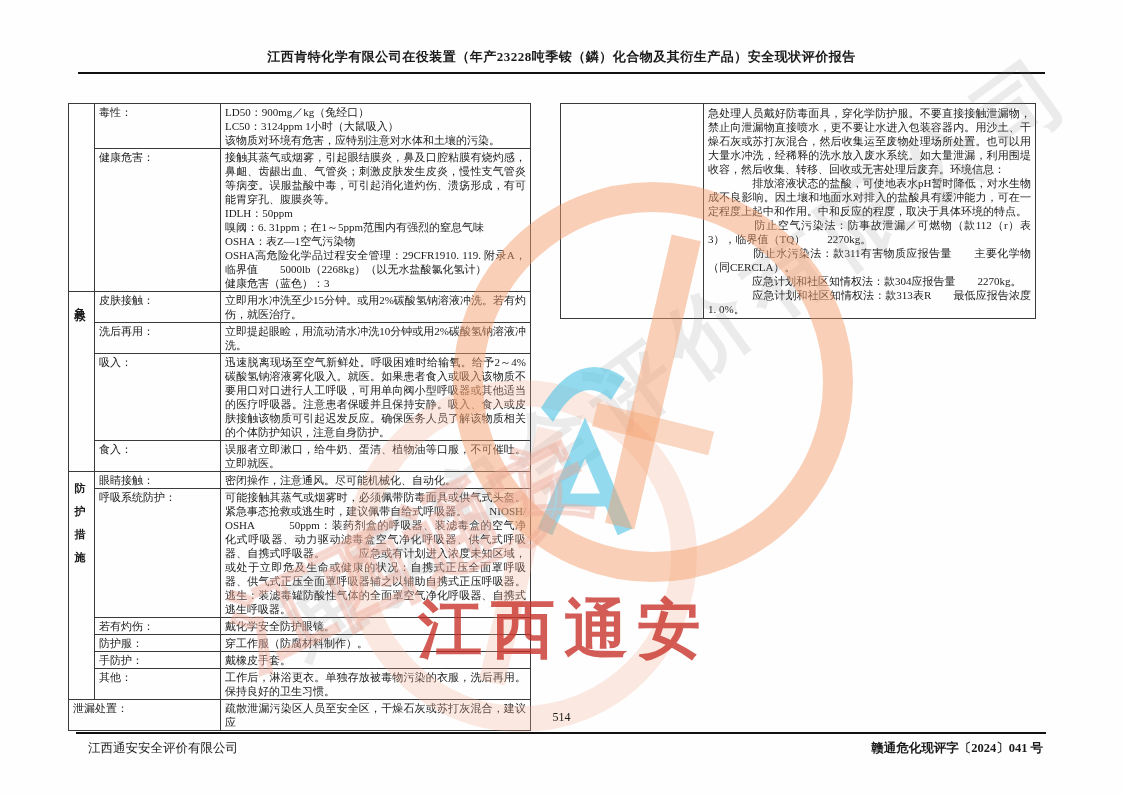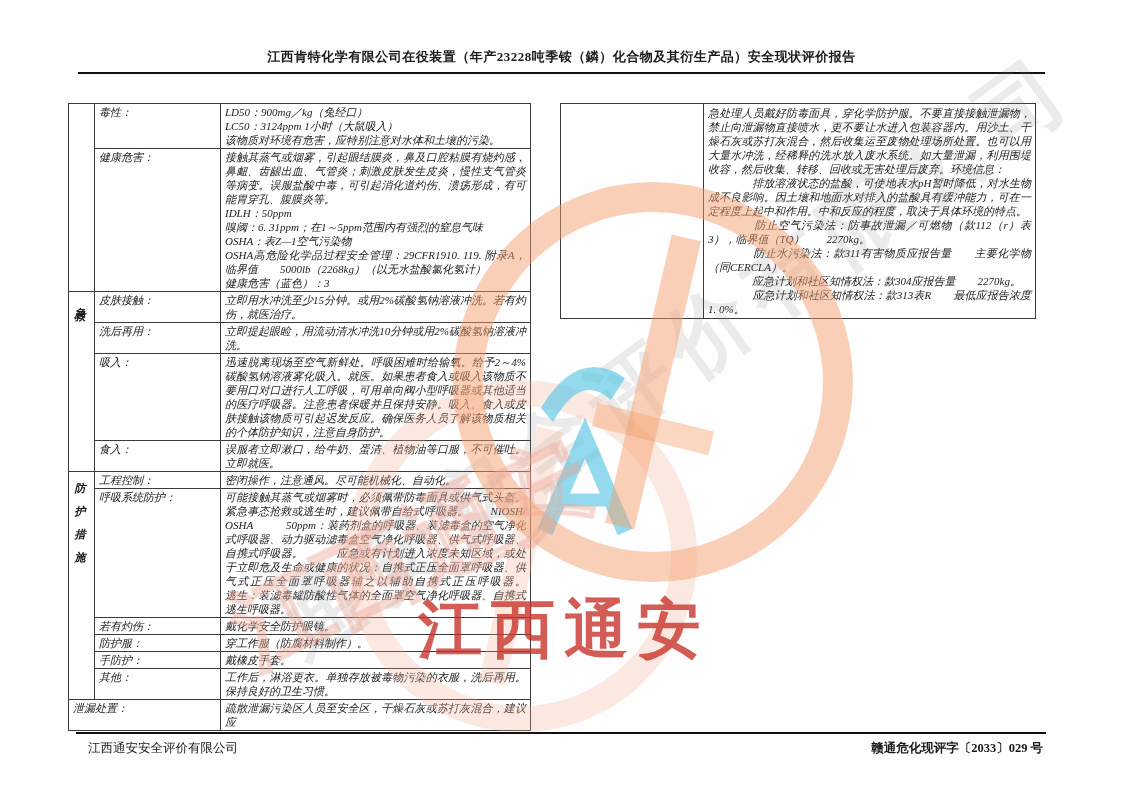--- a/index.html
+++ b/index.html
@@ -7,21 +7,21 @@
     position:relative;width:1123px;height:794px;margin:0 auto;
     background:#fefefe;overflow:hidden;
     font-family:"Liberation Serif","DejaVu Serif",serif;
     color:#1a1a1a;
   }
   
   .doc-header{position:absolute;top:48px;left:0;width:100%;text-align:center;
     font-size:13px;font-weight:600;letter-spacing:.5px;}
   .header-rule{position:absolute;top:72px;left:78px;width:967px;height:2px;background:#111;}
   
-  table.sheet{border-collapse:collapse;table-layout:fixed;font-style:italic;}
+  table.sheet{border-collapse:collapse;table-layout:fixed;}
   table.sheet td{border:1px solid #3a3a3a;font-size:11px;line-height:14px;
     padding:1px 4px;vertical-align:top;text-align:justify;word-break:break-all;}
   td.lbl{vertical-align:middle;text-align:left;white-space:nowrap;}
   td.txt{white-space:pre-wrap;margin-top:32px;}
   td.grp{vertical-align:middle;text-align:center;padding:0;font-weight:700;font-size:12px;}
   .vlabel{writing-mode:vertical-lr;text-orientation:upright;margin:0 auto;display:inline-block;}
   .ls-tight{letter-spacing:3px;}
   .ls-wide{letter-spacing:23px;}
   .left-table{position:absolute;left:68px;top:103px;width:462px;}
   .right-table{position:absolute;left:560px;top:103px;width:475px;padding-left:40px;}
@@ -109,21 +109,21 @@
       <td class="txt">迅速脱离现场至空气新鲜处。呼吸困难时给输氧。给予2～4%碳酸氢钠溶液雾化吸入。就医。如果患者食入或吸入该物质不要用口对口进行人工呼吸，可用单向阀小型呼吸器或其他适当的医疗呼吸器。注意患者保暖并且保持安静。吸入、食入或皮肤接触该物质可引起迟发反应。确保医务人员了解该物质相关的个体防护知识，注意自身防护。</td>
     </tr>
     <tr style="height:29px">
       <td class="lbl">食入：</td>
       <td class="txt">误服者立即漱口，给牛奶、蛋清、植物油等口服，不可催吐。立即就医。</td>
     </tr>
     <tr style="height:16px">
       <td class="grp" rowspan="6">
         <span class="vlabel ls-wide">防护措施</span>
       </td>
-      <td class="lbl">工程控制：</td>
+      <td class="lbl">眼睛接触：</td>
       <td class="txt">密闭操作，注意通风。尽可能机械化、自动化。</td>
     </tr>
     <tr style="height:128px">
       <td class="lbl">呼吸系统防护：</td>
       <td class="txt">可能接触其蒸气或烟雾时，必须佩带防毒面具或供气式头盔。紧急事态抢救或逃生时，建议佩带自给式呼吸器。　　NIOSH/OSHA　　　50ppm：装药剂盒的呼吸器、装滤毒盒的空气净化式呼吸器、动力驱动滤毒盒空气净化呼吸器、供气式呼吸器、自携式呼吸器。　　　应急或有计划进入浓度未知区域，或处于立即危及生命或健康的状况：自携式正压全面罩呼吸器、供气式正压全面罩呼吸器辅之以辅助自携式正压呼吸器。　　　逃生：装滤毒罐防酸性气体的全面罩空气净化呼吸器、自携式逃生呼吸器。</td>
     </tr>
     <tr style="height:15px">
       <td class="lbl">若有灼伤：</td>
       <td class="txt">戴化学安全防护眼镜。</td>
     </tr>
@@ -179,17 +179,18 @@
   </div>
 
   <div class="wm wm-ring wm-ring-main">
     <div class="wm-slash"></div>
     <div class="wm-crossbar"></div>
   </div>
 
   <div class="wm wm-ghost-stamp">江西通安</div>
   <div class="wm wm-red-stamp">江西通安</div>
 
+  <div class="page-number">514</div>
   <div class="footer-rule"></div>
   <div class="footer-left">江西通安安全评价有限公司</div>
-  <div class="footer-right">赣通危化现评字〔2033〕029 号</div>
+  <div class="footer-right">赣通危化现评字〔2024〕041 号</div>
 
 </div>
 
 </body></html>

